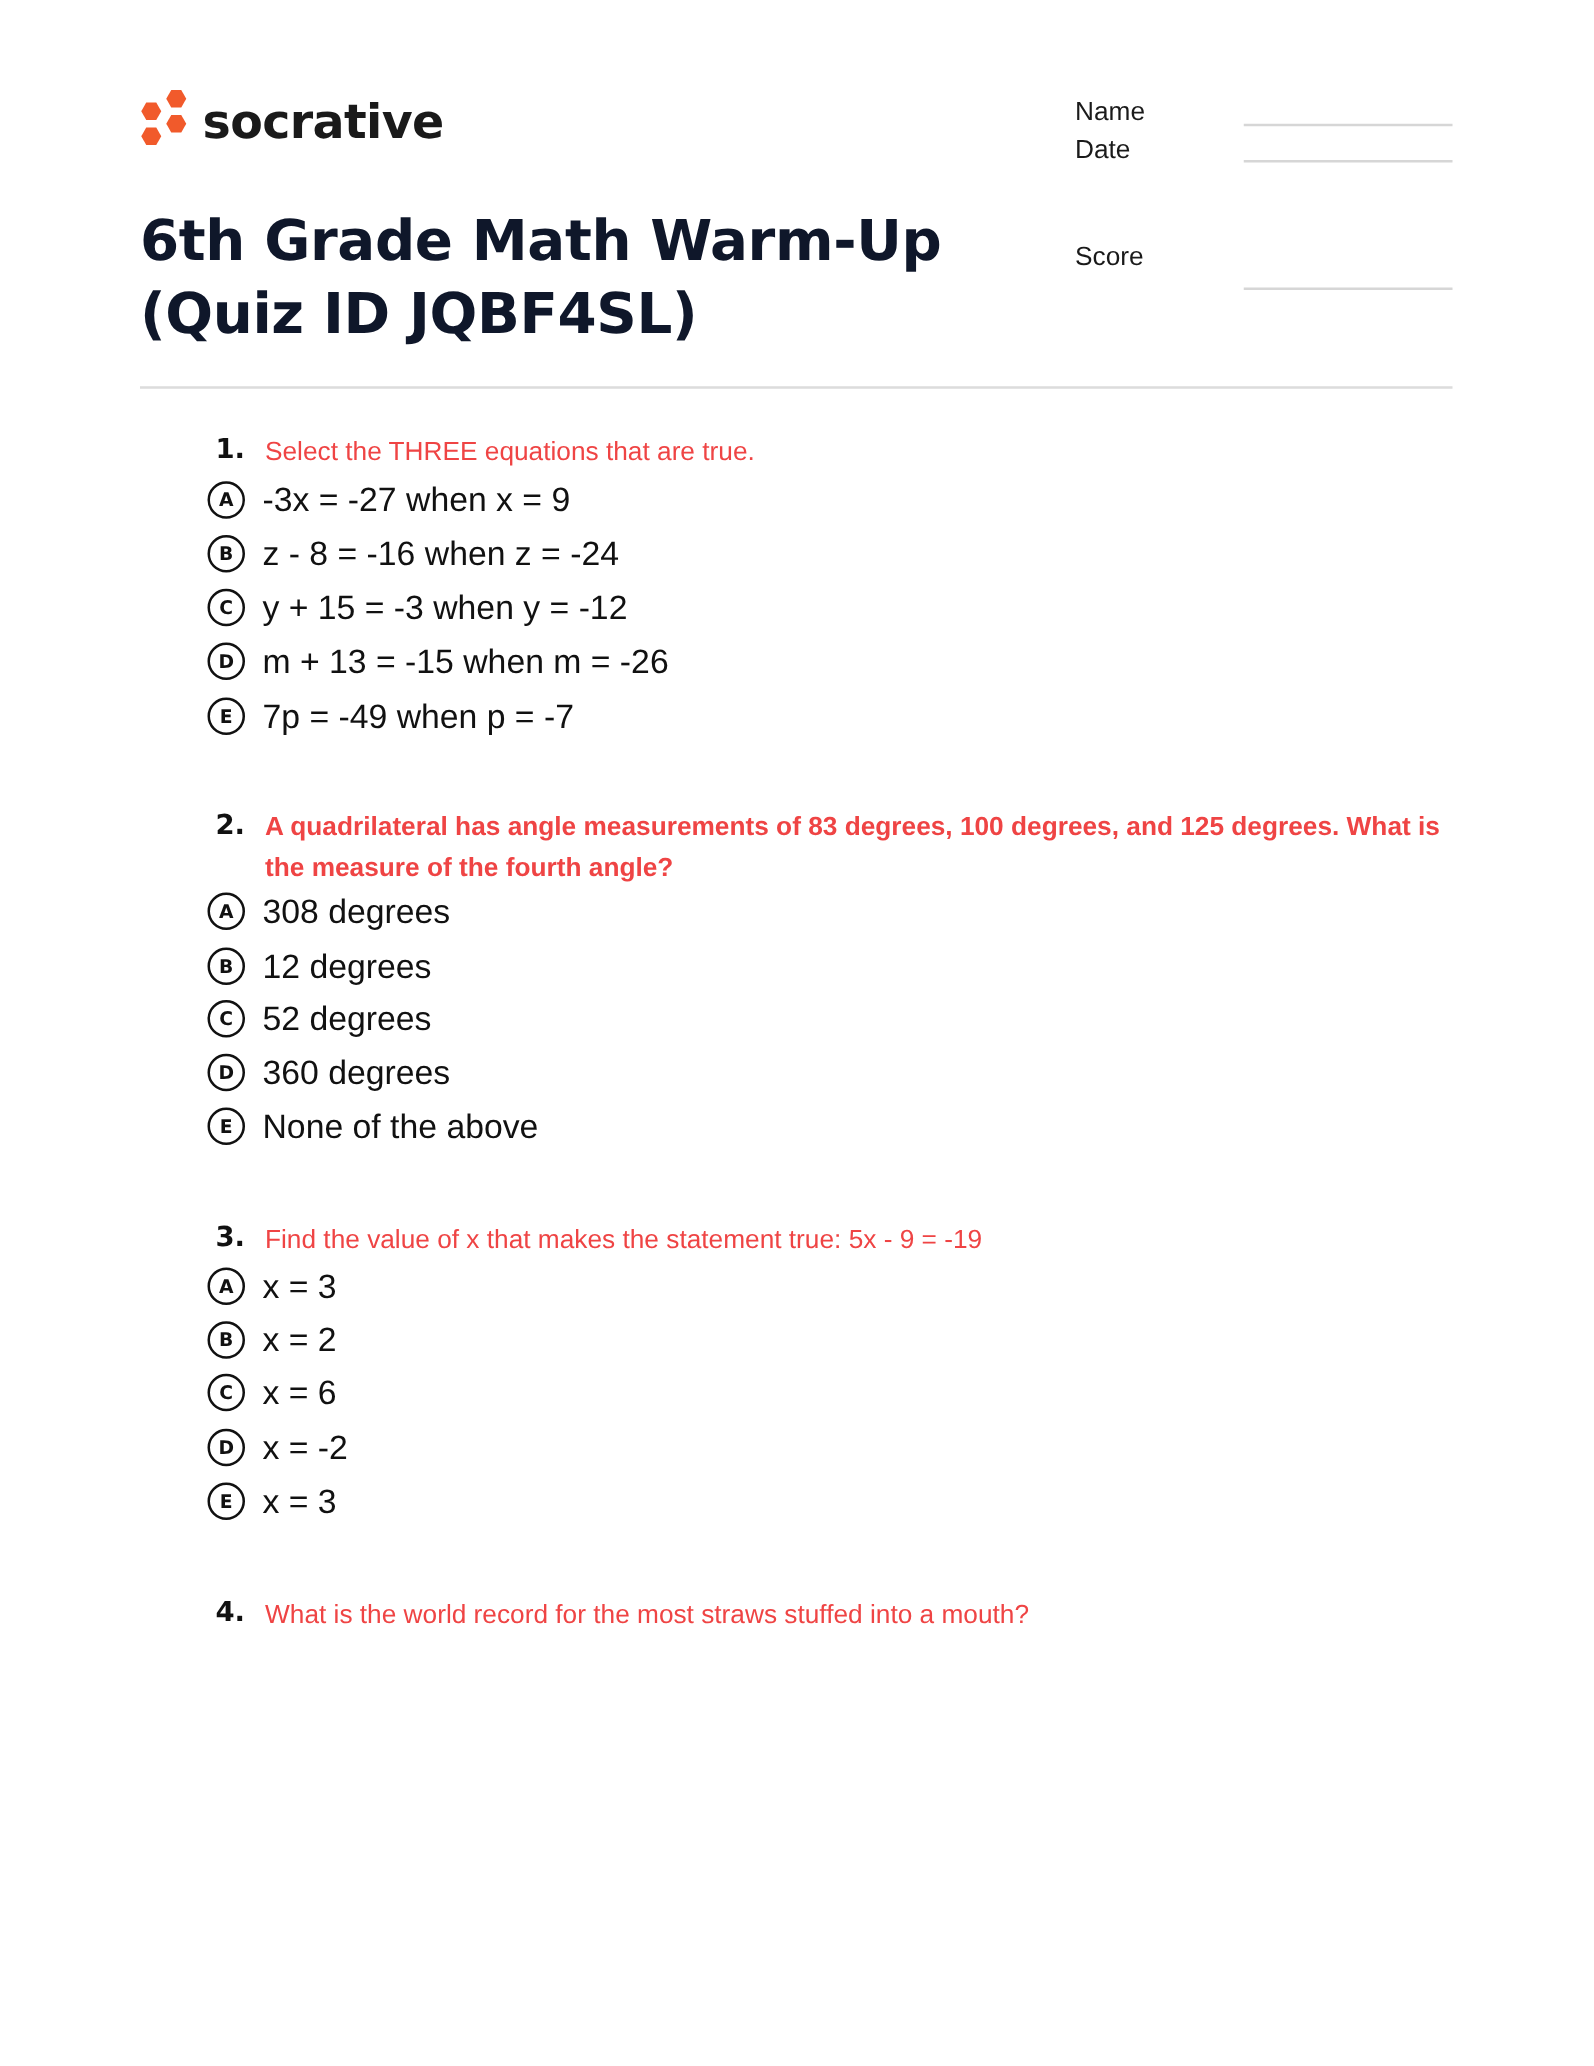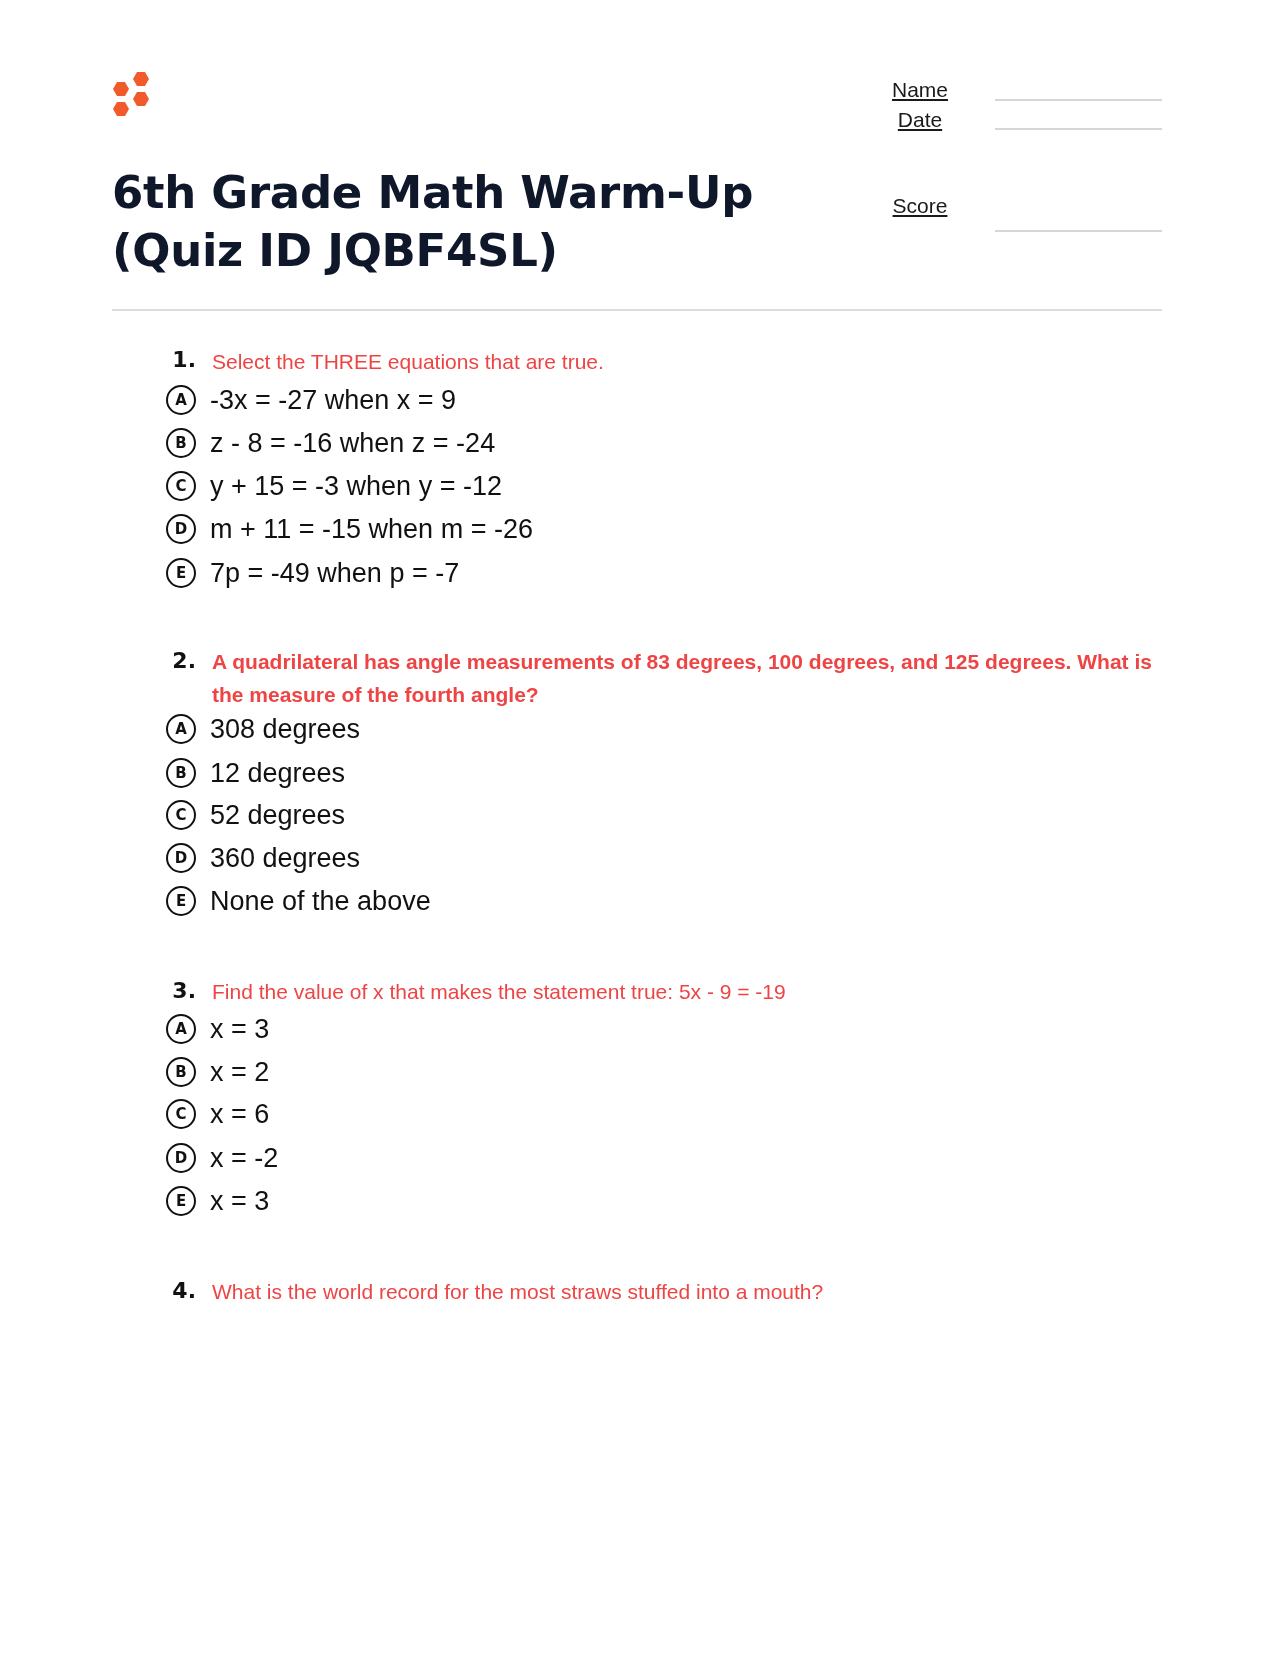--- a/index.html
+++ b/index.html
@@ -7,21 +7,21 @@
          font-family: "Liberation Sans", sans-serif; color: #111111; }
   .abs { position: absolute; }
 
   
   .logo { left: 111px; top: 72px; width: 240px; height: 52px; }
   .logo-mark { position: absolute; left: 0; top: 0; width: 40px; height: 50px; }
   .logo-text { position: absolute; left: 51px; top: 0px; font-family: "DejaVu Sans", sans-serif;
                font-weight: bold; font-size: 38px; letter-spacing: -0.5px; color: #1a1a1a; line-height: 50px; }
 
   
-  .field-label { position: absolute; width: 120px; text-align: center; font-size: 21px; color: #1a1a1a; text-decoration: underline; }
+  .field-label { position: absolute; width: 120px; text-align: left; font-size: 21px; color: #1a1a1a; }
   .field-line { position: absolute; left: 995px; width: 167px; height: 0; border-top: 2px solid #d6d6d6; }
 
   
   .title { left: 112px; top: 164px; width: 760px; font-family: "DejaVu Sans", sans-serif; font-weight: bold;
            font-size: 45px; line-height: 58px; color: #0f172a; letter-spacing: -0.3px; }
 
   .divider { left: 112px; top: 309px; width: 1050px; height: 0; border-top: 2px solid #dcdcdc; }
 
   
   .q-num { position: absolute; left: 170px; width: 26px; text-align: right; font-family: "DejaVu Sans", sans-serif;
@@ -36,20 +36,21 @@
 </head>
 <body>
 
 <div class="abs logo">
   <svg class="logo-mark" viewBox="0 0 40 50">
     <polygon fill="#F15A2B" points="26,0 34,0 38,7 34,14 26,14 22,7"></polygon>
     <polygon fill="#F15A2B" points="6,10 14,10 18,17 14,24 6,24 2,17"></polygon>
     <polygon fill="#F15A2B" points="26,20 34,20 38,27 34,34 26,34 22,27"></polygon>
     <polygon fill="#F15A2B" points="6,30 14,30 18,37 14,44 6,44 2,37"></polygon>
   </svg>
+  <span class="logo-text">socrative</span>
 </div>
 
 <span class="field-label" style="left:860px; top:78px;">Name</span>
 <div class="field-line" style="top:99px;"></div>
 
 <span class="field-label" style="left:860px; top:108px;">Date</span>
 <div class="field-line" style="top:128px;"></div>
 
 <span class="field-label" style="left:860px; top:194px;">Score</span>
 <div class="field-line" style="top:230px;"></div>
@@ -69,21 +70,21 @@
   <div class="opt" style="top:426px;">
     <span class="opt-bubble">B</span>
     <span class="opt-text">z - 8 = -16 when z = -24</span>
   </div>
   <div class="opt" style="top:469px;">
     <span class="opt-bubble">C</span>
     <span class="opt-text">y + 15 = -3 when y = -12</span>
   </div>
   <div class="opt" style="top:512px;">
     <span class="opt-bubble">D</span>
-    <span class="opt-text">m + 11 = -15 when m = -26</span>
+    <span class="opt-text">m + 13 = -15 when m = -26</span>
   </div>
   <div class="opt" style="top:556px;">
     <span class="opt-bubble">E</span>
     <span class="opt-text">7p = -49 when p = -7</span>
   </div>
 </div>
 
 <div>
   <span class="q-num" style="top:648px;">2.</span>
   <span class="q-text" style="top:645px;font-weight:bold;">A quadrilateral has angle measurements of 83 degrees, 100 degrees, and 125 degrees. What is the measure of the fourth angle?</span>

